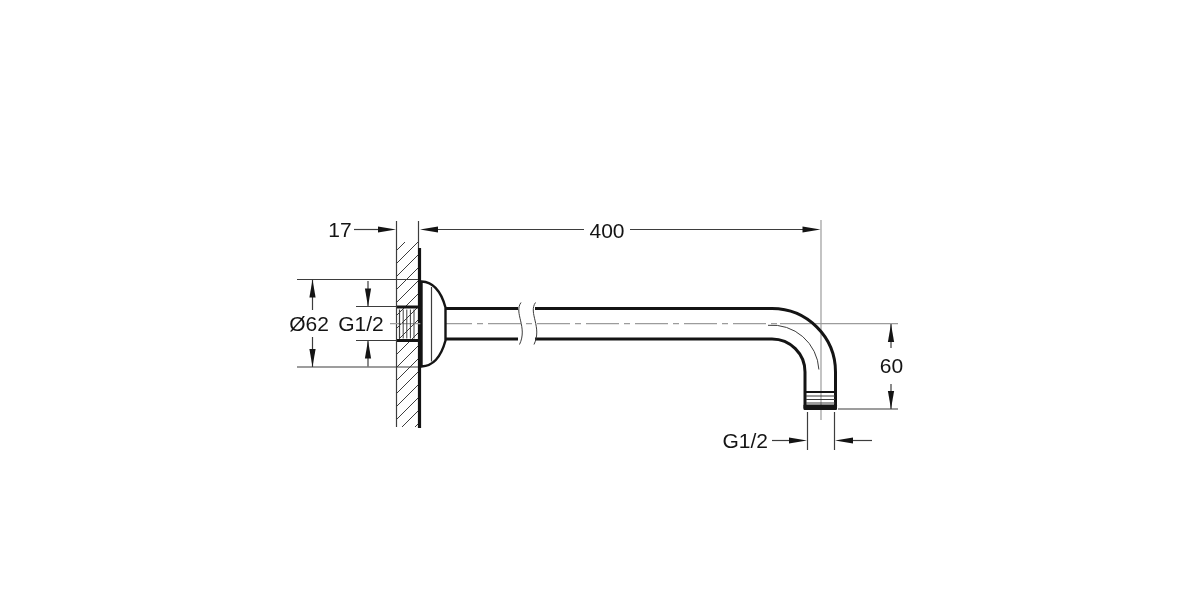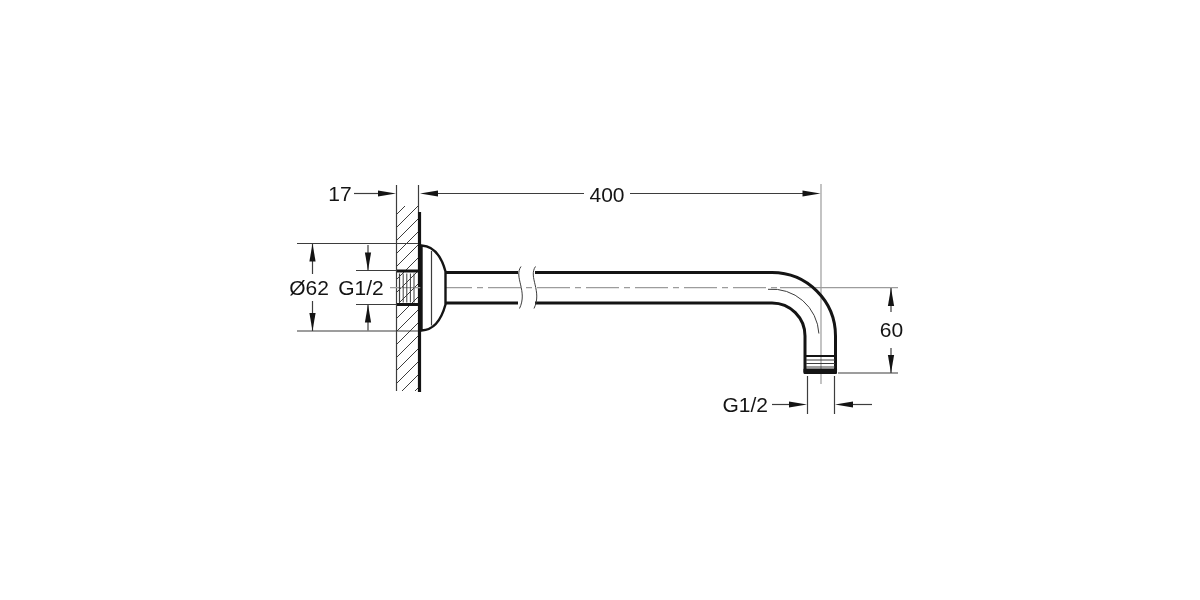--- a/index.html
+++ b/index.html
@@ -2,21 +2,21 @@
 <html style="--c-line: #141414; --c-thin: #3d3d3d; --c-center: #9c9c9c; --c-bg: #ffffff;"><head>
 <meta charset="utf-8">
 <style>
   :root{
     --c-line:#141414;
     --c-thin:#3d3d3d;
     --c-center:#9c9c9c;
     --c-bg:#ffffff;
   }
   html,body{margin:0;padding:0;background:var(--c-bg);}
-  .stage{width:1200px;height:560px;background:var(--c-bg);position:relative;overflow:hidden;}
+  .stage{width:1200px;height:560px;background:var(--c-bg);position:relative;overflow:hidden;margin-top:36px;}
   svg{display:block;}
   .thick{stroke:var(--c-line);stroke-width:3;fill:none;}
   .med{stroke:var(--c-line);stroke-width:2.4;fill:none;}
   .thin{stroke:var(--c-thin);stroke-width:1.2;fill:none;}
   .vthin{stroke:var(--c-thin);stroke-width:1;fill:none;}
   .hatchline{stroke:var(--c-thin);stroke-width:1;fill:none;}
   .center{stroke:var(--c-center);stroke-width:1.2;fill:none;}
   .centerdash{stroke:var(--c-center);stroke-width:1.2;fill:none;stroke-dasharray:33 5 6 5;}
   .arrow{fill:var(--c-line);stroke:none;}
   .whitefill{fill:var(--c-bg);}

